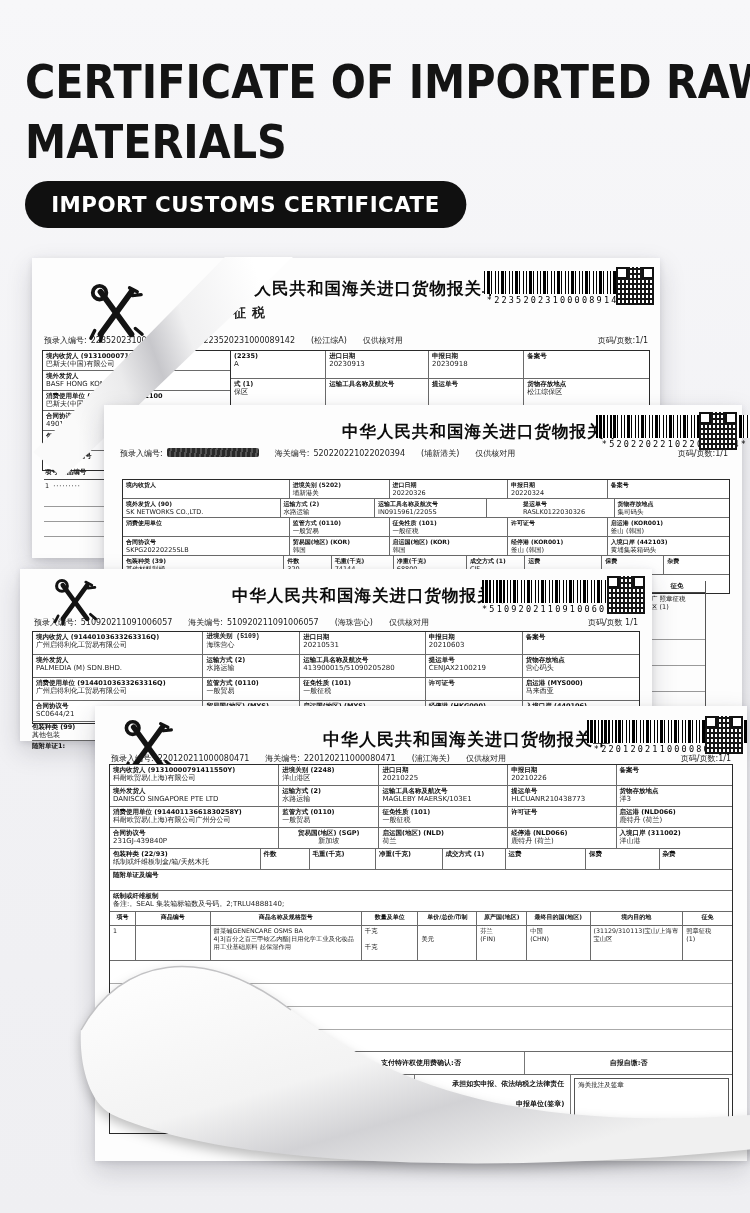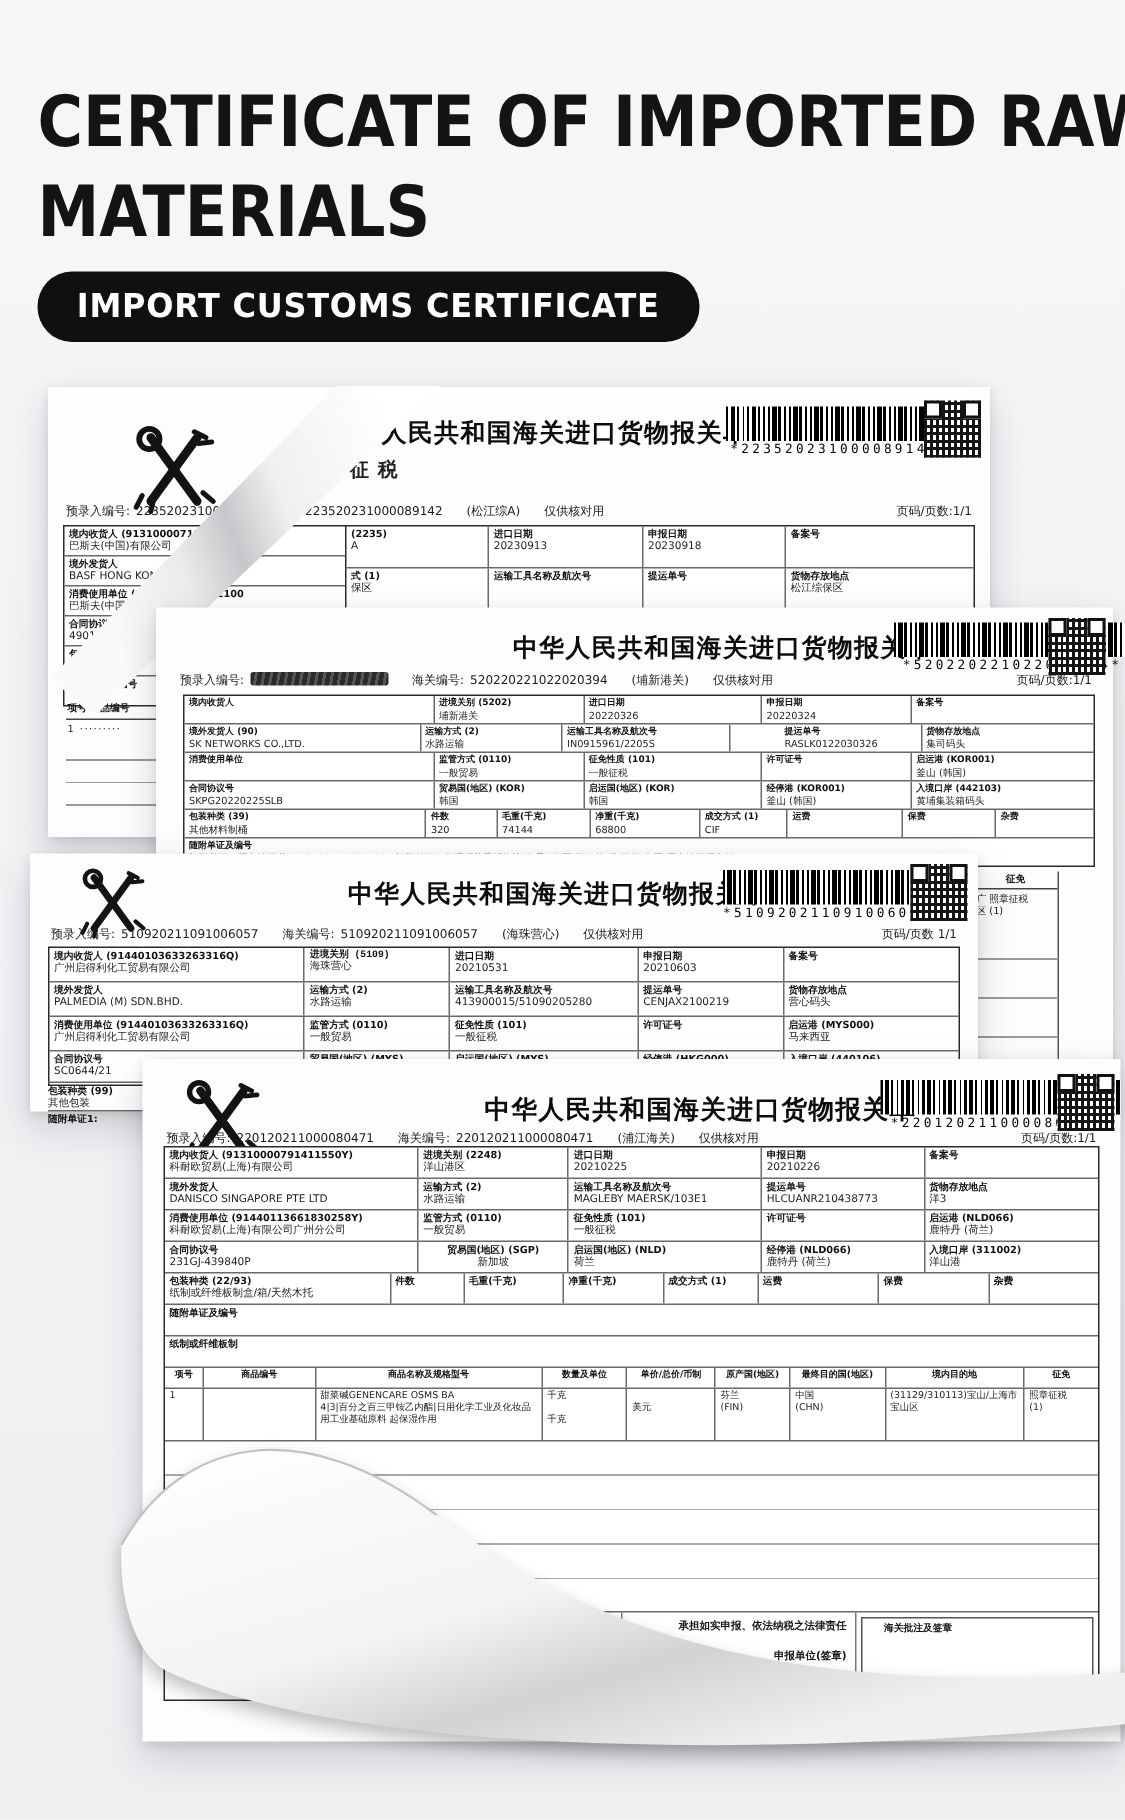--- a/index.html
+++ b/index.html
@@ -70,21 +70,21 @@
   .islines{height:46px;background:repeating-linear-gradient(180deg,transparent 0 14px,#9a9a9a 14px 15px);}
   .fold1{position:absolute;left:-1px;top:-1px;width:262px;height:235px;
       clip-path:polygon(74% 0,100% 0,12% 94%,1% 83%);
       background:linear-gradient(250deg,#ffffff 12%,#f0f0f1 38%,#c7c7cb 50%,#ebebec 62%,#fafafa 80%);
       filter:drop-shadow(-3px 4px 4px rgba(0,0,0,.30));}
   
   .d2 .dtitle{left:238px;top:16px;}
   .d2 .bc{left:492px;top:10px;width:158px;}
   .d2 .qr{right:5px;top:7px;}
   .d2 .metarow{left:16px;right:14px;top:42px;}
-  .d2grid{position:absolute;left:18px;top:58px;right:12px;}
+  .d2grid{position:absolute;left:18px;top:74px;right:12px;}
   .d2grid .cl{font-size:6px;} .d2grid .cv{font-size:6.5px;}
   .sliver{position:absolute;right:36px;top:176px;width:56px;height:150px;
       border-left:1px solid #555;border-right:1px solid #555;font-size:6.5px;color:#161616;}
   .sliver .sh{font-weight:700;border-bottom:1px solid #444;padding:1px 2px;text-align:center;}
   .sliver .sv{padding:2px 2px;line-height:1.3;white-space:pre-line;}
   .sliver .slines{height:86px;background:repeating-linear-gradient(180deg,transparent 0 25px,#9a9a9a 25px 26px);}
   
   .d3 .emblem{left:32px;top:8px;width:46px;height:50px;}
   .d3 .dtitle{left:212px;top:16px;}
   .d3 .bc{left:462px;top:11px;width:146px;}
@@ -110,21 +110,21 @@
       font-size:7px;font-weight:600;color:#141414;}
   .confirm > div + div{border-left:1px solid #777;}
   .declare{display:flex;min-height:58px;font-size:7px;color:#161616;}
   .declare .dl{flex:2.55;padding:4px 6px;}
   .declare .dl .toprow{display:flex;gap:34px;font-weight:600;}
   .declare .dl .agent{margin-top:14px;}
   .declare .dm{flex:1.25;padding:4px 6px;text-align:right;border-left:1px solid #777;font-weight:600;}
   .declare .dm div+div{margin-top:10px;}
   .declare .dr{flex:1.35;border-left:1px solid #777;padding:3px;}
   .declare .dr .inner{border:1px solid #555;height:100%;box-sizing:border-box;
-      font-size:6.5px;font-weight:700;padding:2px 14px;}
+      font-size:6.5px;font-weight:400;padding:2px 3px;}
   .curl4{position:absolute;left:-16px;top:224px;pointer-events:none;
       filter:drop-shadow(0 6px 6px rgba(0,0,0,.25));}
 </style>
 </head>
 <body>
 
 <div class="stage">
 
   <div class="h1">
     <div>CERTIFICATE OF IMPORTED RAW</div>
@@ -703,20 +703,21 @@
             </div>
           </div>
           <div class="trow">
             <div class="tcell" style="flex: 1 1 0%;">
               <div class="cl">随附单证及编号</div>
             </div>
           </div>
           <div class="trow">
             <div class="tcell" style="flex: 1 1 0%;">
               <div class="cl">纸制或纤维板制</div>
+              <div class="cv">备注:。SEAL  集装箱标箱数及号码。2;TRLU4888140;</div>
             </div>
           </div>
         </div>
       <div class="itemhdr">
           <div class="trow">
             <div class="tcell" style="flex: 0.42 1 0%;">
               <div class="cl">项号</div>
             </div>
             <div class="tcell" style="flex: 1.5 1 0%;">
               <div class="cl">商品编号</div>
@@ -778,20 +779,25 @@
               <div class="cv">(31129/310113)宝山/上海市
 宝山区</div>
             </div>
             <div class="tcell" style="flex: 0.95 1 0%;">
               <div class="cv">照章征税
 (1)</div>
             </div>
           </div>
         </div>
       <div class="elines"></div>
+      <div class="confirm">
+        <div>特殊关系确认:否</div>
+        <div>支付特许权使用费确认:否</div>
+        <div>自报自缴:否</div>
+      </div>
       <div class="declare">
         <div class="dl">
           <div class="toprow">
             <span>报关人员</span>
             <span>报关人员证号22113482</span>
             <span>电话</span>
           </div>
           <div class="agent">申报单位 (913101207867107245)上海维略国际货物运输代理有限公司</div>
         </div>
         <div class="dm">

